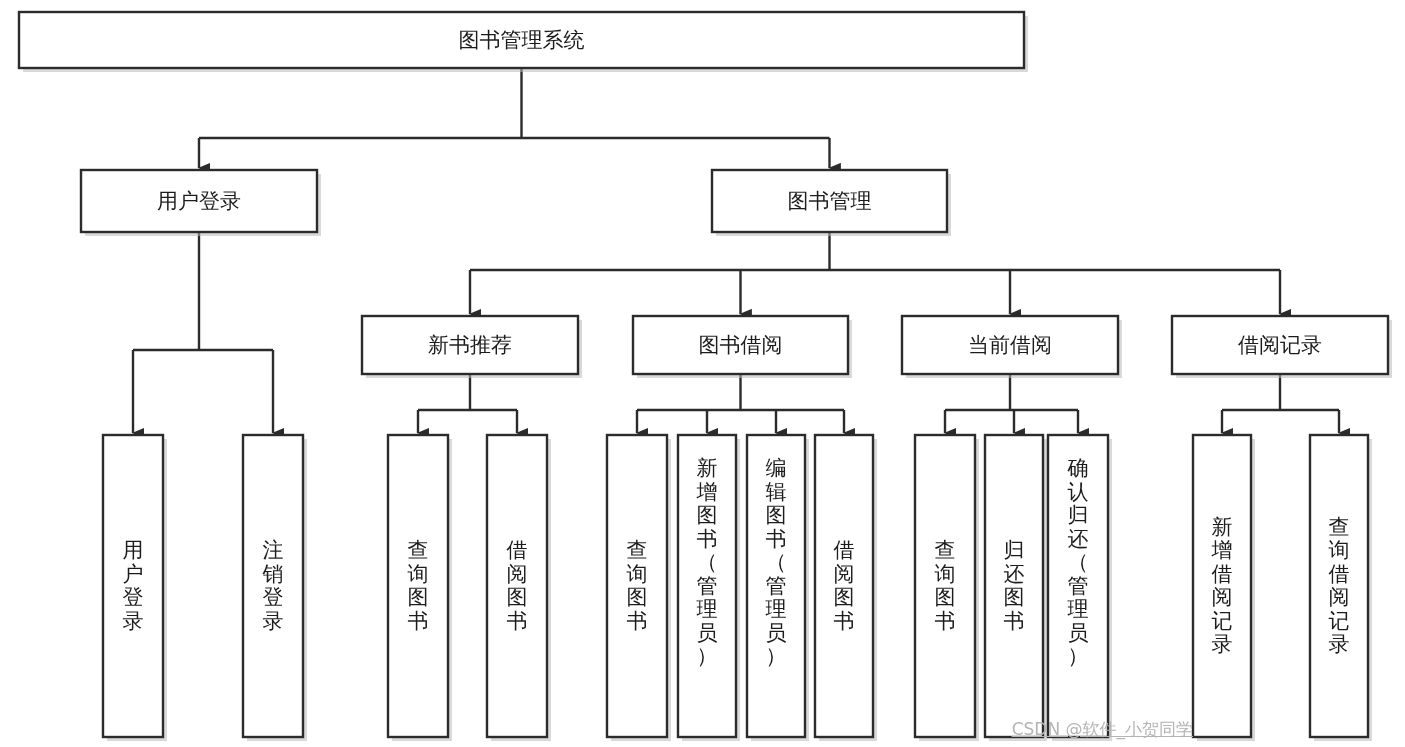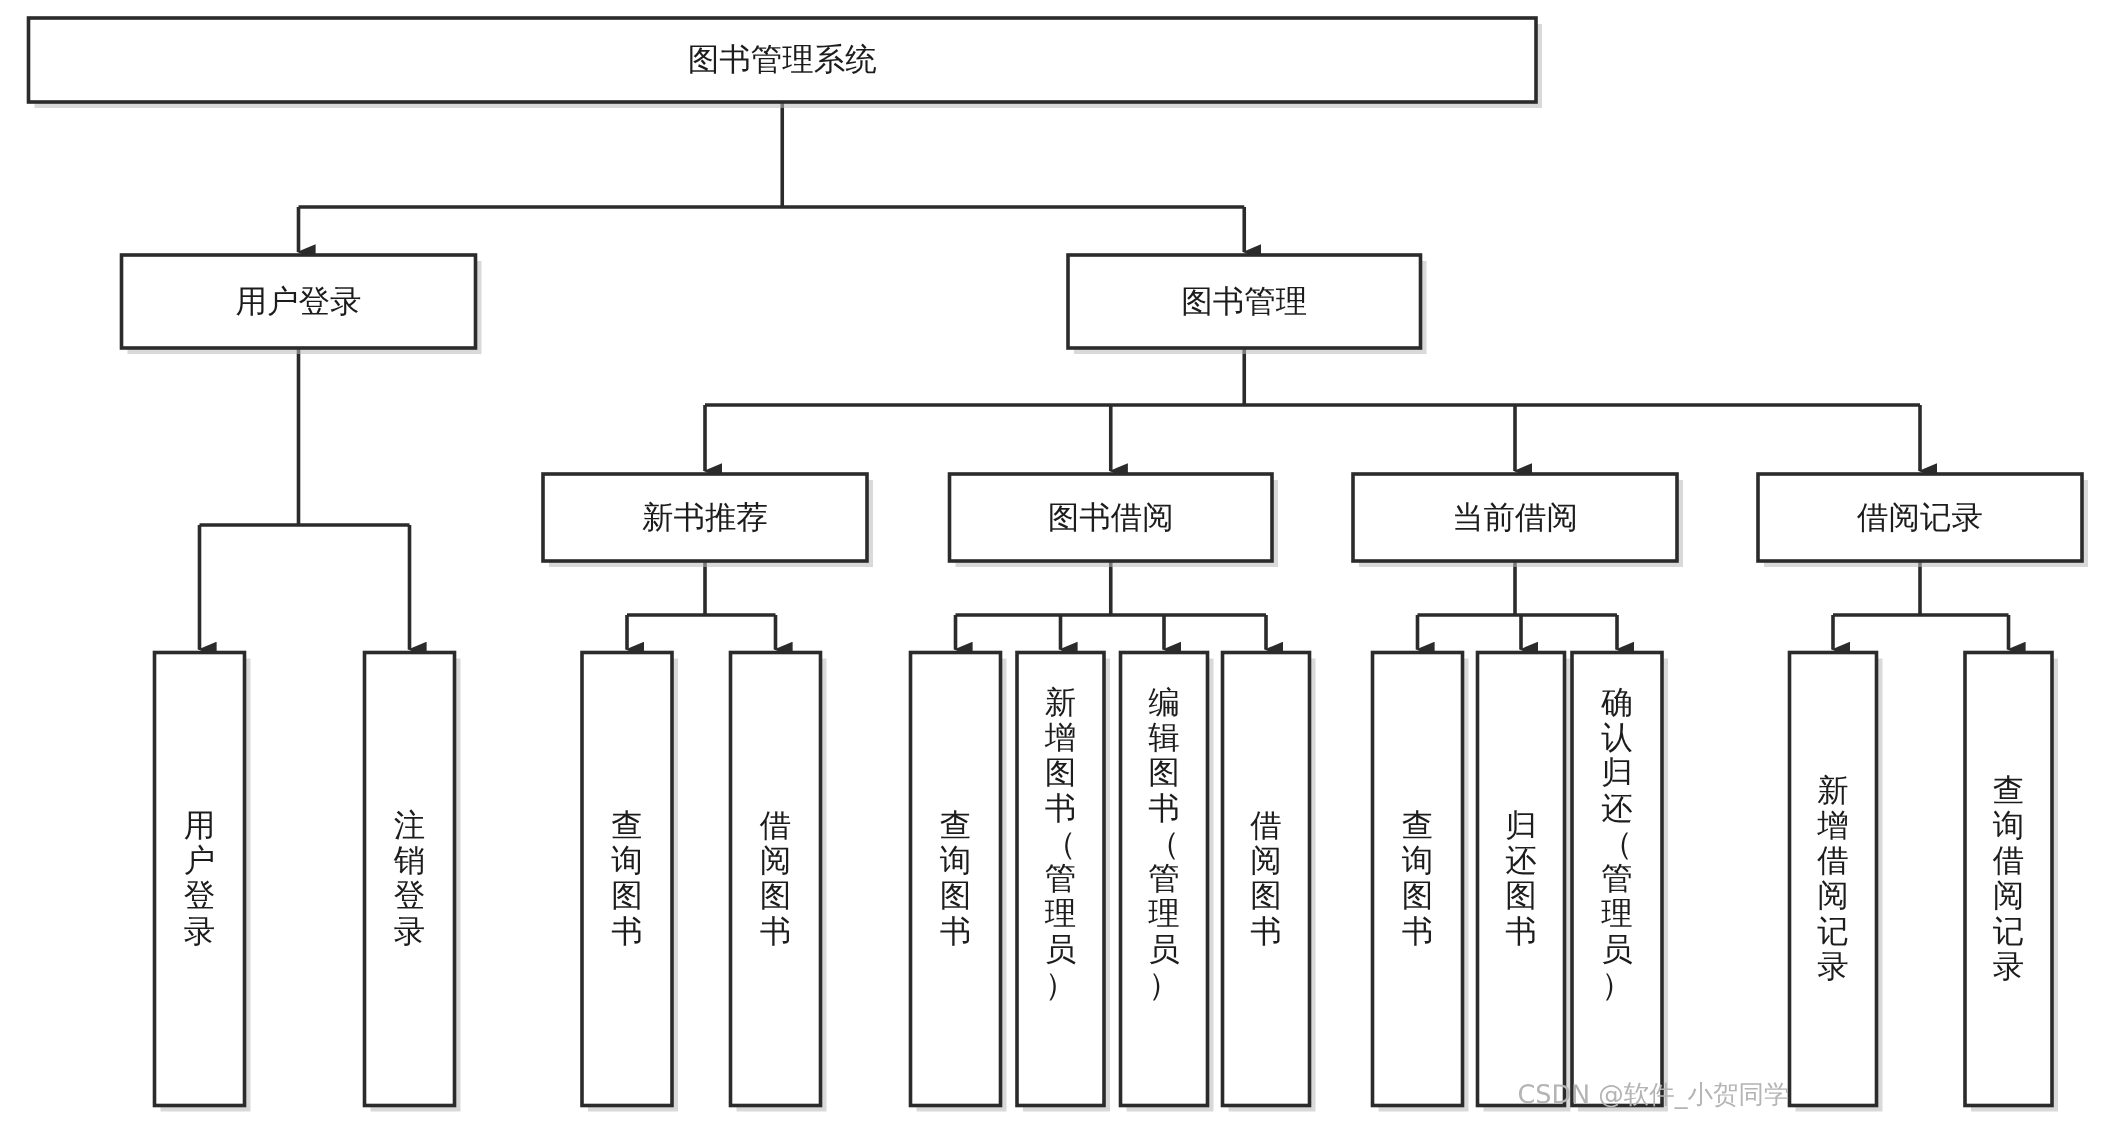--- a/index.html
+++ b/index.html
@@ -51,20 +51,21 @@
   }
   .watermark {
     position: absolute;
     right: 12px;
     bottom: 6px;
     font-family: "DejaVu Sans", "Liberation Sans", sans-serif;
     font-size: 17px;
     color: #b4b4b4;
     white-space: nowrap;
     user-select: none;
+    text-decoration: underline;
   }
 </style>
 </head>
 <body>
 
 <div id="diagram-root">
   <svg class="diagram" viewBox="0 0 1405 747" xmlns="http://www.w3.org/2000/svg">
     <defs>
       <marker id="arrow" markerWidth="11" markerHeight="13" refX="5.2" refY="11.4" orient="auto" markerUnits="userSpaceOnUse">
         <path d="M0,0 L10.4,0 L5.2,12.4 Z" fill="#2b2b2b"></path>

